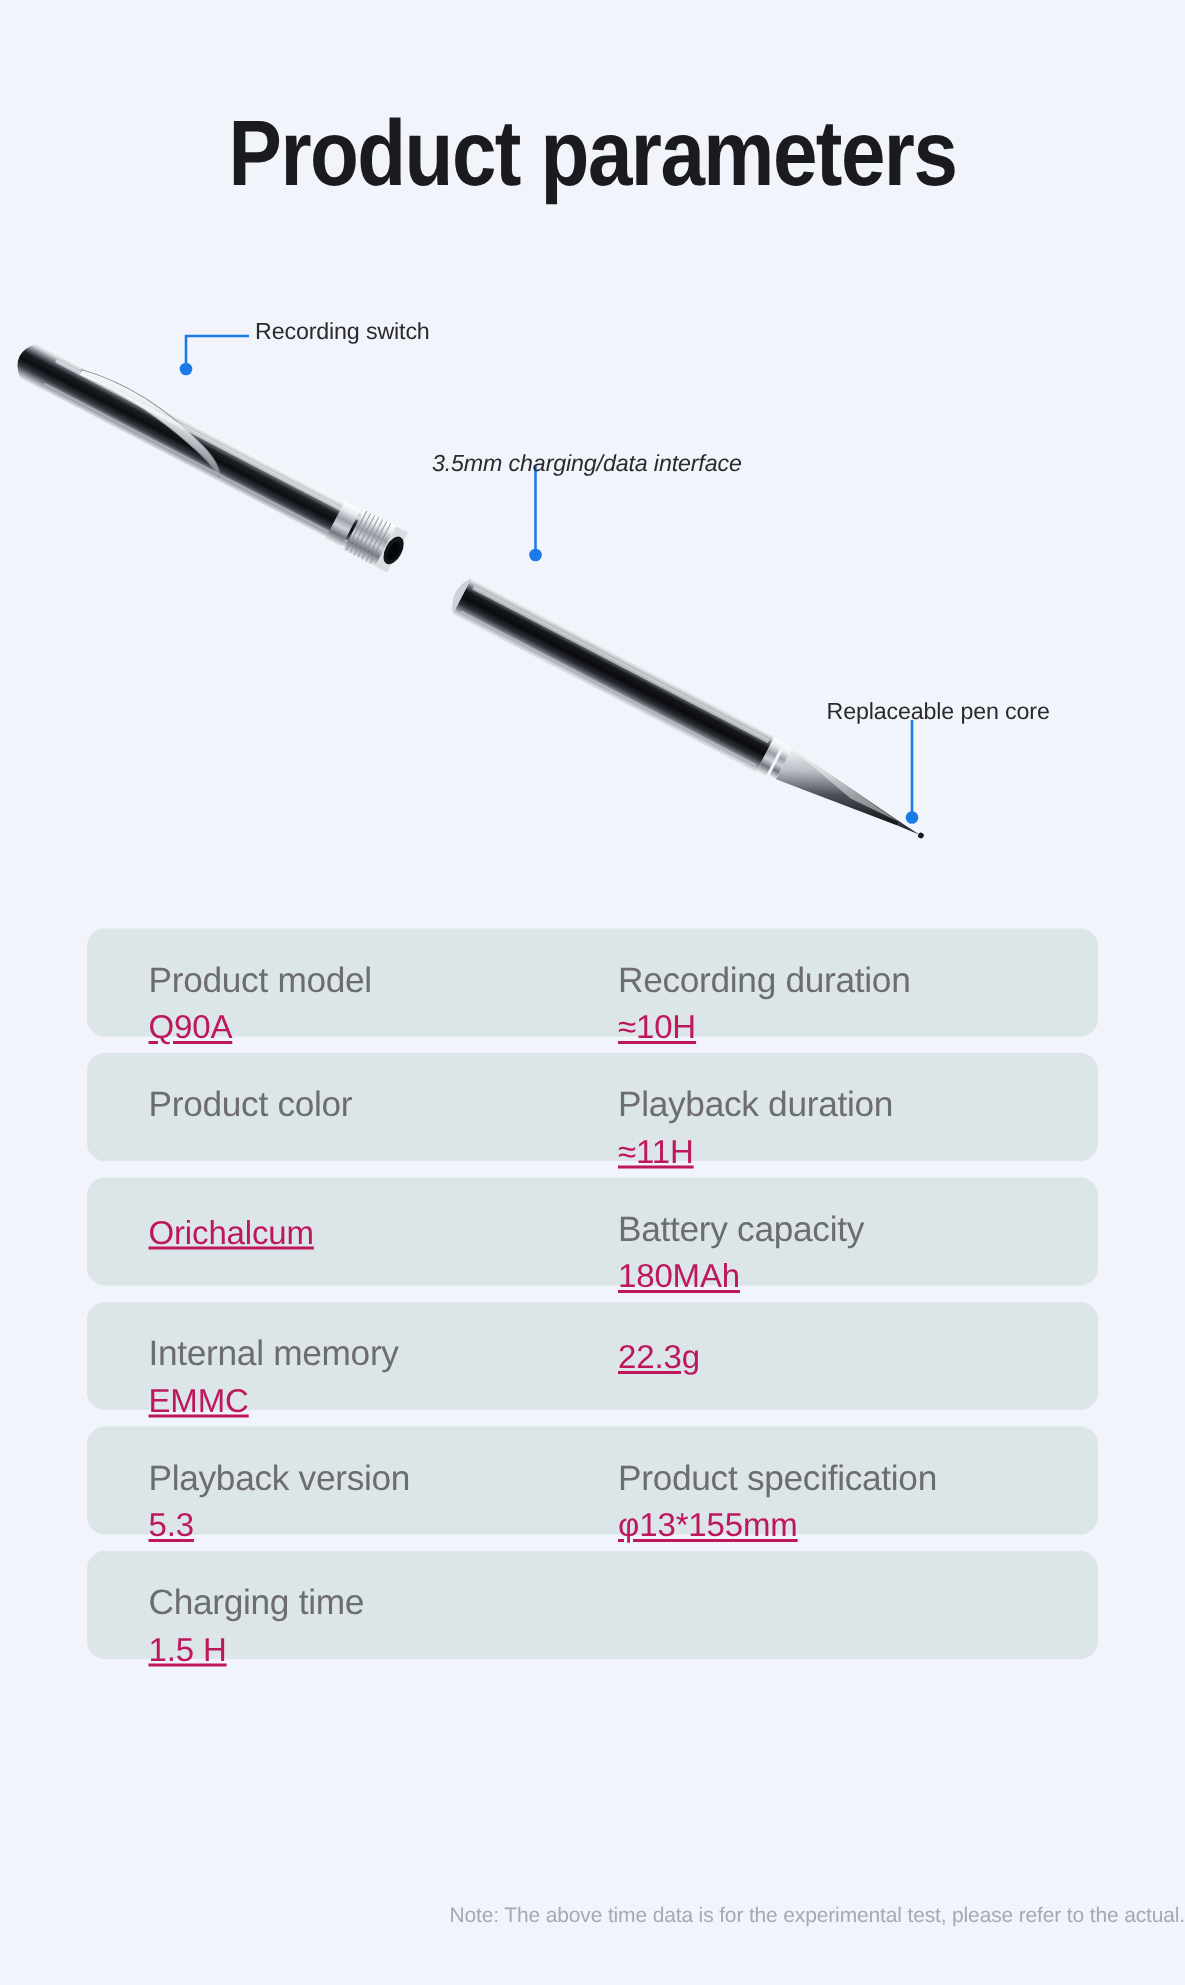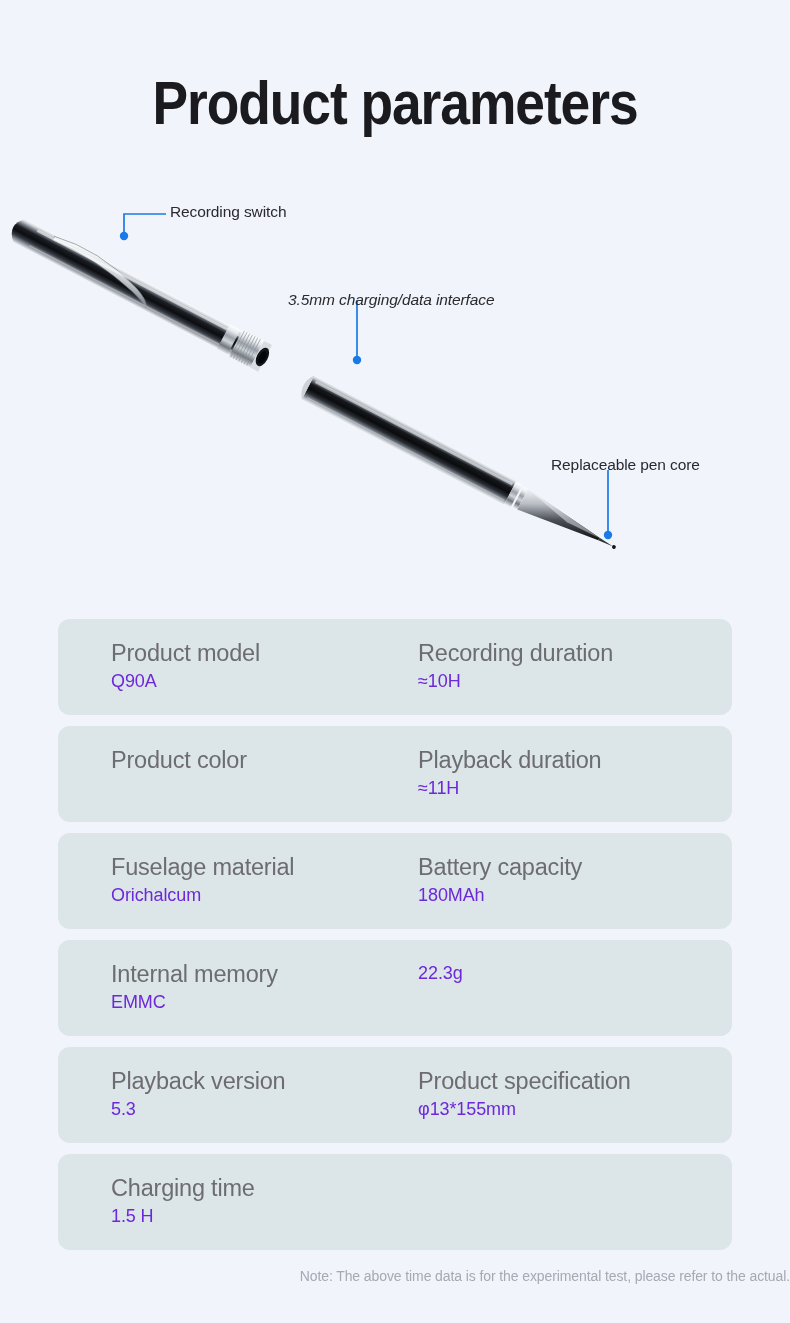--- a/index.html
+++ b/index.html
@@ -27,21 +27,21 @@
     letter-spacing: -1.2px;
     color: #1b1b1f;
     transform: scaleX(0.86);
     transform-origin: center center;
     line-height: 1;
   }
 
   
   .hero {
     position: absolute;
-    top: 178px;
+    top: 188px;
     left: 0;
     width: 786px;
     height: 420px;
   }
   .hero svg { display: block; width: 790px; height: 420px; }
 
   .callout-text {
     position: absolute;
     font-family: "Liberation Sans", sans-serif;
     font-size: 15.5px;
@@ -58,43 +58,44 @@
     position: absolute;
     top: 619px;
     left: 58px;
     width: 674px;
   }
   .spec-row {
     display: flex;
     align-items: flex-start;
     background: #dce5e8;
     border-radius: 12px;
-    height: 96px;
+    height: 72px;
     margin-bottom: 11px;
-    padding: 20px 0 0 12px;
+    padding: 20px 0 0 0;
   }
   .spec-cell {
     display: flex;
     flex-direction: column;
   }
   .spec-cell.left  { width: 354px; padding-left: 41px; }
   .spec-cell.right { width: 320px; padding-left: 0px; }
   .spec-label {
     font-size: 23.5px;
     color: #6d6d70;
     line-height: 1.22;
     letter-spacing: -0.2px;
     white-space: nowrap;
   }
   .spec-value {
-    font-size: 18px;
-    color: #6d28d9;
+    font-size: 22px;
+    color: #be185d;
     line-height: 1.5;
     letter-spacing: -0.1px;
     white-space: nowrap;
+    text-decoration: underline;
   }
   .spec-cell.empty { visibility: hidden; }
 
   
   .note {
     position: absolute;
     top: 1268px;
     left: 0;
     width: 790px;
     text-align: right;
@@ -241,21 +242,20 @@
       <span class="spec-label">Product color</span>
     </div>
     <div class="spec-cell right">
       <span class="spec-label">Playback duration</span>
       <span class="spec-value">≈11H</span>
     </div>
   </div>
 
   <div class="spec-row">
     <div class="spec-cell left">
-      <span class="spec-label">Fuselage material</span>
       <span class="spec-value">Orichalcum</span>
     </div>
     <div class="spec-cell right">
       <span class="spec-label">Battery capacity</span>
       <span class="spec-value">180MAh</span>
     </div>
   </div>
 
   <div class="spec-row">
     <div class="spec-cell left">

